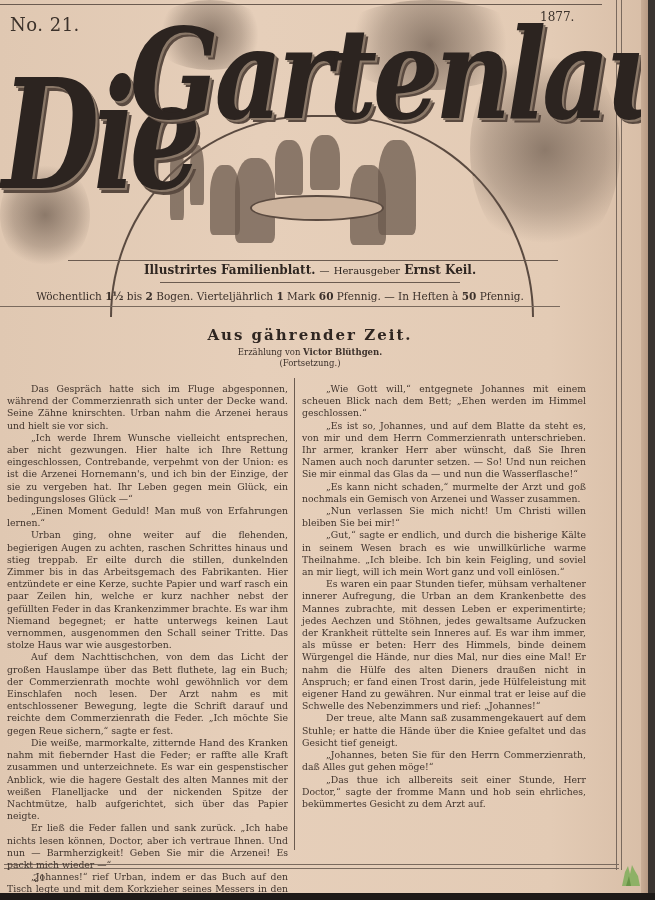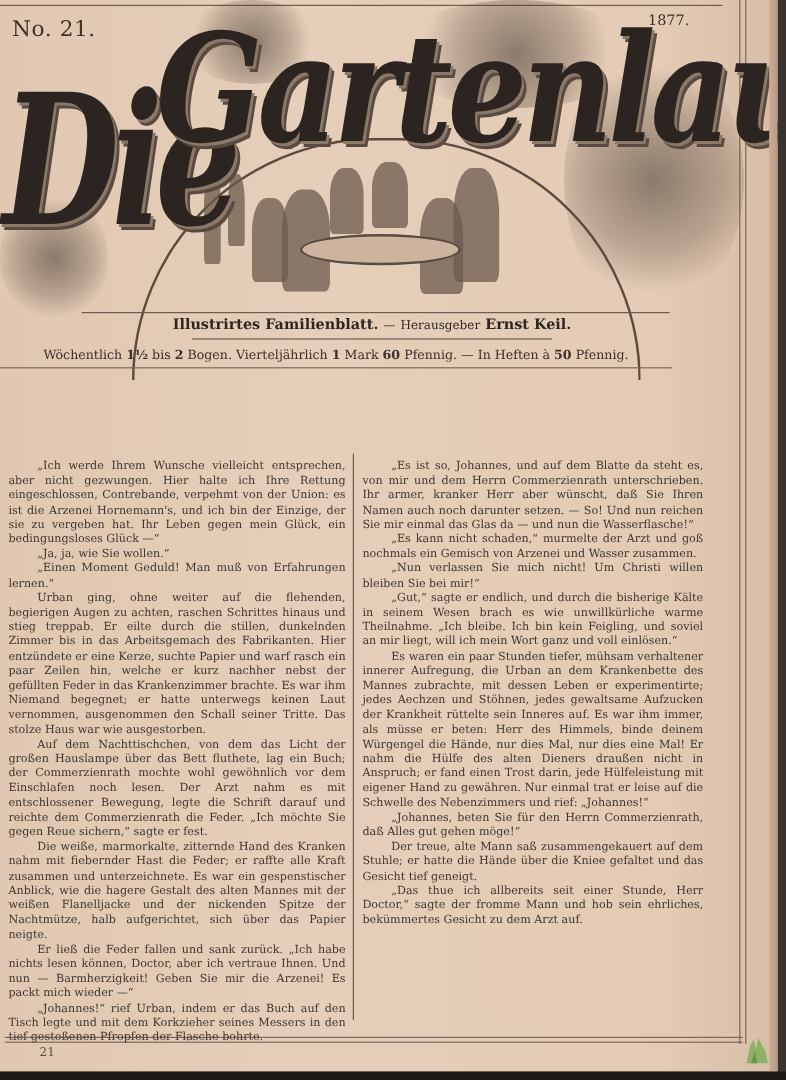--- a/index.html
+++ b/index.html
@@ -136,43 +136,52 @@
     <span>Bogen.  Vierteljährlich</span>
     <b>1</b>
     <span>Mark</span>
     <b>60</b>
     <span>Pfennig. — In Heften à</span>
     <b>50</b>
     <span>Pfennig.</span>
   </div>
   <div class="price-rule"></div>
 
+  <div class="article-head">
+    <div class="article-title">Aus gährender Zeit.</div>
+    <div class="article-byline">
+      <span>Erzählung von</span>
+      <b>Victor Blüthgen.</b>
+    </div>
+    <div class="article-cont">(Fortsetzung.)</div>
+  </div>
 
   <div class="col col-left">
+    <p>Das Gespräch hatte sich im Fluge abgesponnen, während der Commerzienrath sich unter der Decke wand. Seine Zähne knirschten. Urban nahm die Arzenei heraus und hielt sie vor sich.</p>
     <p>„Ich werde Ihrem Wunsche vielleicht entsprechen, aber nicht gezwungen. Hier halte ich Ihre Rettung eingeschlossen, Contrebande, verpehmt von der Union: es ist die Arzenei Hornemann's, und ich bin der Einzige, der sie zu vergeben hat. Ihr Leben gegen mein Glück, ein bedingungsloses Glück —“</p>
-    <p>„Ja, ja, wie Sie wollen.“</p>
     <p>„Einen Moment Geduld! Man muß von Erfahrungen lernen.“</p>
     <p>Urban ging, ohne weiter auf die flehenden, begierigen Augen zu achten, raschen Schrittes hinaus und stieg treppab. Er eilte durch die stillen, dunkelnden Zimmer bis in das Arbeitsgemach des Fabrikanten. Hier entzündete er eine Kerze, suchte Papier und warf rasch ein paar Zeilen hin, welche er kurz nachher nebst der gefüllten Feder in das Krankenzimmer brachte. Es war ihm Niemand begegnet; er hatte unterwegs keinen Laut vernommen, ausgenommen den Schall seiner Tritte. Das stolze Haus war wie ausgestorben.</p>
     <p>Auf dem Nachttischchen, von dem das Licht der großen Hauslampe über das Bett fluthete, lag ein Buch; der Commerzienrath mochte wohl gewöhnlich vor dem Einschlafen noch lesen. Der Arzt nahm es mit entschlossener Bewegung, legte die Schrift darauf und reichte dem Commerzienrath die Feder. „Ich möchte Sie gegen Reue sichern,“ sagte er fest.</p>
     <p>Die weiße, marmorkalte, zitternde Hand des Kranken nahm mit fiebernder Hast die Feder; er raffte alle Kraft zusammen und unterzeichnete. Es war ein gespenstischer Anblick, wie die hagere Gestalt des alten Mannes mit der weißen Flanelljacke und der nickenden Spitze der Nachtmütze, halb aufgerichtet, sich über das Papier neigte.</p>
     <p>Er ließ die Feder fallen und sank zurück. „Ich habe nichts lesen können, Doctor, aber ich vertraue Ihnen. Und nun — Barmherzigkeit! Geben Sie mir die Arzenei! Es packt mich wieder —“</p>
     <p>„Johannes!“ rief Urban, indem er das Buch auf den Tisch legte und mit dem Korkzieher seines Messers in den tief gestoßenen Pfropfen der Flasche bohrte.</p>
 
   </div>
 
   <div class="col-divider"></div>
 
   <div class="col col-right">
+    <p>„Wie Gott will,“ entgegnete Johannes mit einem scheuen Blick nach dem Bett; „Ehen werden im Himmel geschlossen.“</p>
     <p>„Es ist so, Johannes, und auf dem Blatte da steht es, von mir und dem Herrn Commerzienrath unterschrieben. Ihr armer, kranker Herr aber wünscht, daß Sie Ihren Namen auch noch darunter setzen. — So! Und nun reichen Sie mir einmal das Glas da — und nun die Wasserflasche!“</p>
     <p>„Es kann nicht schaden,“ murmelte der Arzt und goß nochmals ein Gemisch von Arzenei und Wasser zusammen.</p>
     <p>„Nun verlassen Sie mich nicht! Um Christi willen bleiben Sie bei mir!“</p>
     <p>„Gut,“ sagte er endlich, und durch die bisherige Kälte in seinem Wesen brach es wie unwillkürliche warme Theilnahme. „Ich bleibe. Ich bin kein Feigling, und soviel an mir liegt, will ich mein Wort ganz und voll einlösen.“</p>
     <p>Es waren ein paar Stunden tiefer, mühsam verhaltener innerer Aufregung, die Urban an dem Krankenbette des Mannes zubrachte, mit dessen Leben er experimentirte; jedes Aechzen und Stöhnen, jedes gewaltsame Aufzucken der Krankheit rüttelte sein Inneres auf. Es war ihm immer, als müsse er beten: Herr des Himmels, binde deinem Würgengel die Hände, nur dies Mal, nur dies eine Mal! Er nahm die Hülfe des alten Dieners draußen nicht in Anspruch; er fand einen Trost darin, jede Hülfeleistung mit eigener Hand zu gewähren. Nur einmal trat er leise auf die Schwelle des Nebenzimmers und rief: „Johannes!“</p>
+    <p>Der treue, alte Mann saß zusammengekauert auf dem Stuhle; er hatte die Hände über die Kniee gefaltet und das Gesicht tief geneigt.</p>
     <p>„Johannes, beten Sie für den Herrn Commerzienrath, daß Alles gut gehen möge!“</p>
-    <p>Der treue, alte Mann saß zusammengekauert auf dem Stuhle; er hatte die Hände über die Kniee gefaltet und das Gesicht tief geneigt.</p>
     <p>„Das thue ich allbereits seit einer Stunde, Herr Doctor,“ sagte der fromme Mann und hob sein ehrliches, bekümmertes Gesicht zu dem Arzt auf.</p>
   </div>
 
   <div class="page-number">21</div>
 
   <svg class="corner-logo" viewBox="0 0 24 26">
     <path d="M4 24 L7 10 L10 4 L12 12 L14 3 L17 9 L20 14 L22 24 Z" fill="#7fae5a" opacity="0.85"></path>
     <path d="M8 24 L11 14 L13 24 Z" fill="#5e8f3e" opacity="0.8"></path>
   </svg>
 

